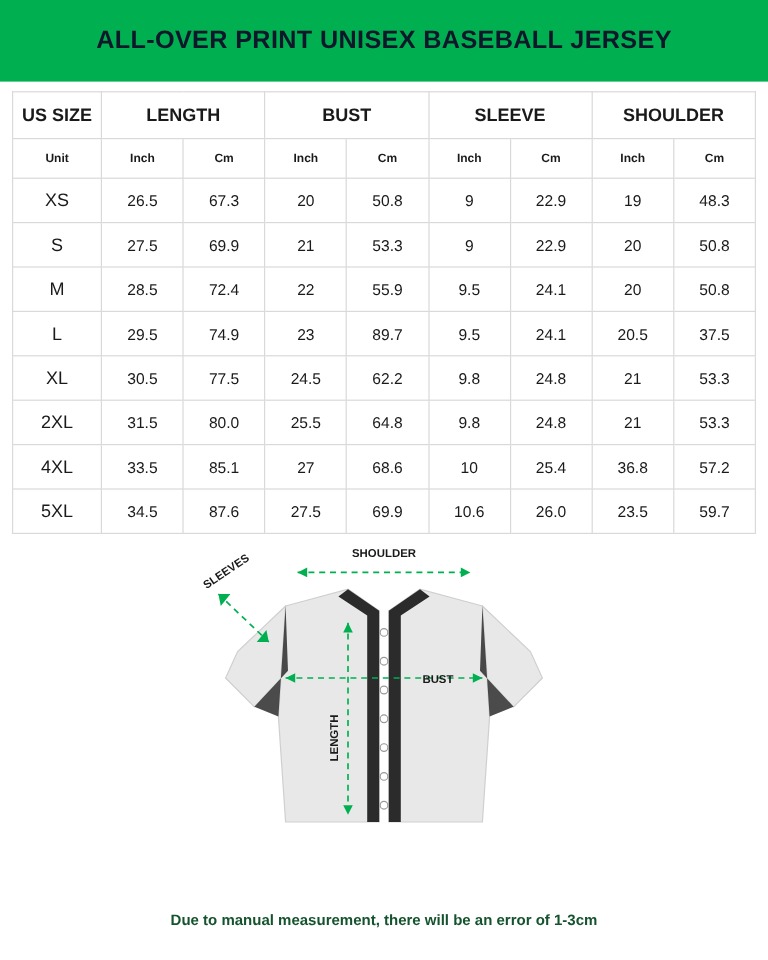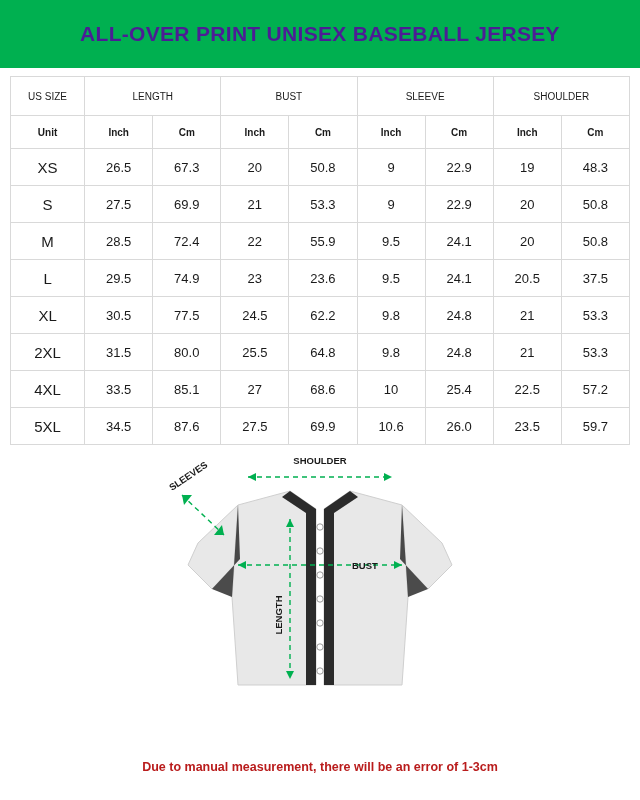--- a/index.html
+++ b/index.html
@@ -17,21 +17,21 @@
     width: 640px;
     height: 800px;
     position: relative;
     display: flex;
     flex-direction: column;
     background: #ffffff;
   }
   
   .header {
     background: #00b050;
-    color: #4c1d95;
+    color: #0f172a;
     height: 68px;
     display: flex;
     align-items: center;
     justify-content: center;
     box-sizing: border-box;
   }
   .header-title {
     font-size: 21px;
     font-weight: bold;
     letter-spacing: 0.3px;
@@ -52,22 +52,22 @@
   table.size-table th {
     border: 1px solid #d9d9d9;
     text-align: center;
     vertical-align: middle;
     color: #1a1a1a;
     font-size: 13px;
     padding: 0;
     height: 36px;
   }
   tr.head-row td {
-    font-weight: normal;
-    font-size: 10px;
+    font-weight: bold;
+    font-size: 15px;
     height: 38px;
   }
   tr.unit-row td {
     font-weight: bold;
     font-size: 10px;
     height: 32px;
   }
   tr.data-row td.size-cell {
     font-weight: normal;
     font-size: 15px;
@@ -84,21 +84,21 @@
   }
   .jersey-svg {
     position: absolute;
     left: 50%;
     transform: translateX(-50%);
     top: 2px;
   }
   
   .footer-note {
     text-align: center;
-    color: #b91c1c;
+    color: #14532d;
     font-size: 12.5px;
     font-weight: bold;
     padding-bottom: 26px;
   }
 </style>
 </head>
 <body>
 
 <div class="page">
 
@@ -170,21 +170,21 @@
           <td>9.5</td>
           <td>24.1</td>
           <td>20</td>
           <td>50.8</td>
         </tr>
         <tr class="data-row">
           <td class="size-cell">L</td>
           <td>29.5</td>
           <td>74.9</td>
           <td>23</td>
-          <td>23.6</td>
+          <td>89.7</td>
           <td>9.5</td>
           <td>24.1</td>
           <td>20.5</td>
           <td>37.5</td>
         </tr>
         <tr class="data-row">
           <td class="size-cell">XL</td>
           <td>30.5</td>
           <td>77.5</td>
           <td>24.5</td>
@@ -206,21 +206,21 @@
           <td>53.3</td>
         </tr>
         <tr class="data-row">
           <td class="size-cell">4XL</td>
           <td>33.5</td>
           <td>85.1</td>
           <td>27</td>
           <td>68.6</td>
           <td>10</td>
           <td>25.4</td>
-          <td>22.5</td>
+          <td>36.8</td>
           <td>57.2</td>
         </tr>
         <tr class="data-row">
           <td class="size-cell">5XL</td>
           <td>34.5</td>
           <td>87.6</td>
           <td>27.5</td>
           <td>69.9</td>
           <td>10.6</td>
           <td>26.0</td>

